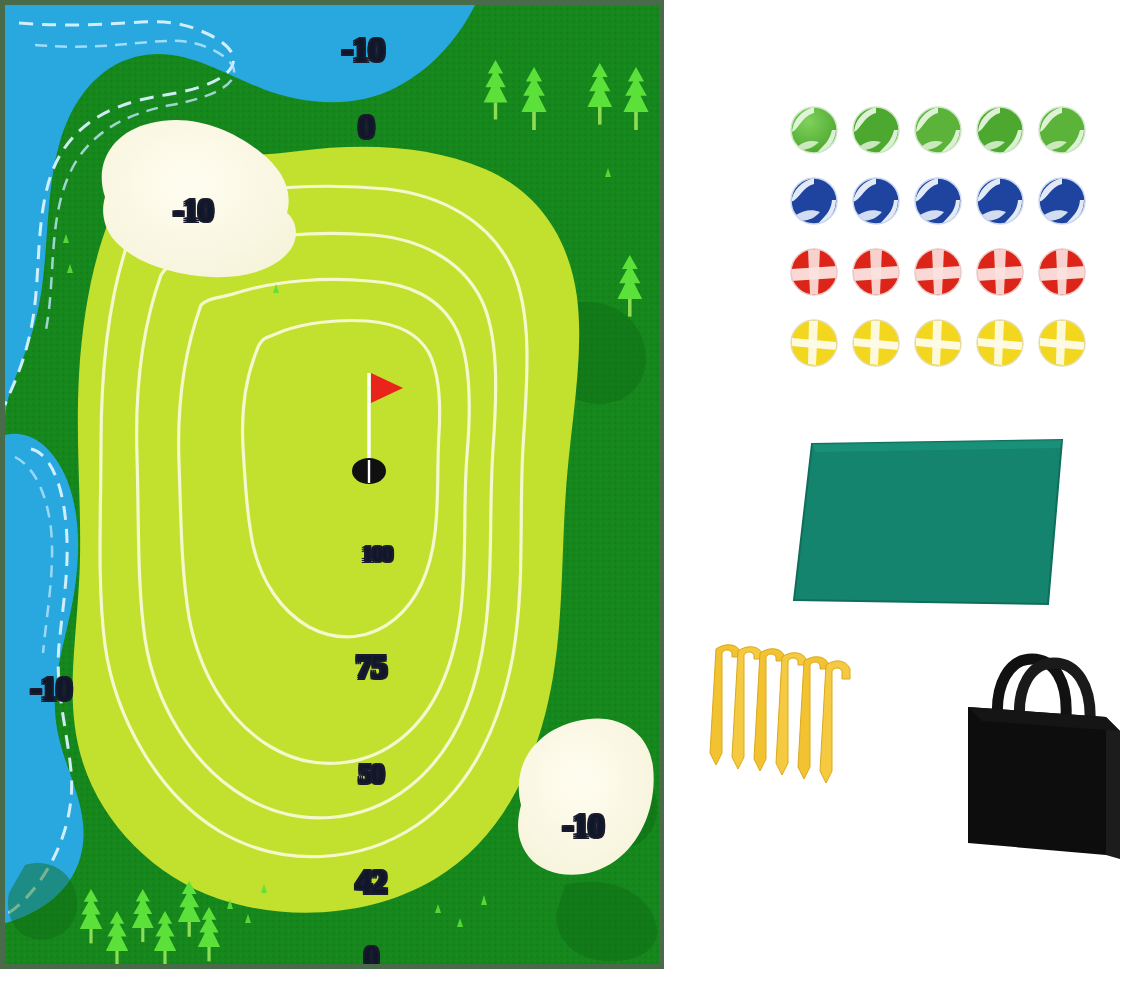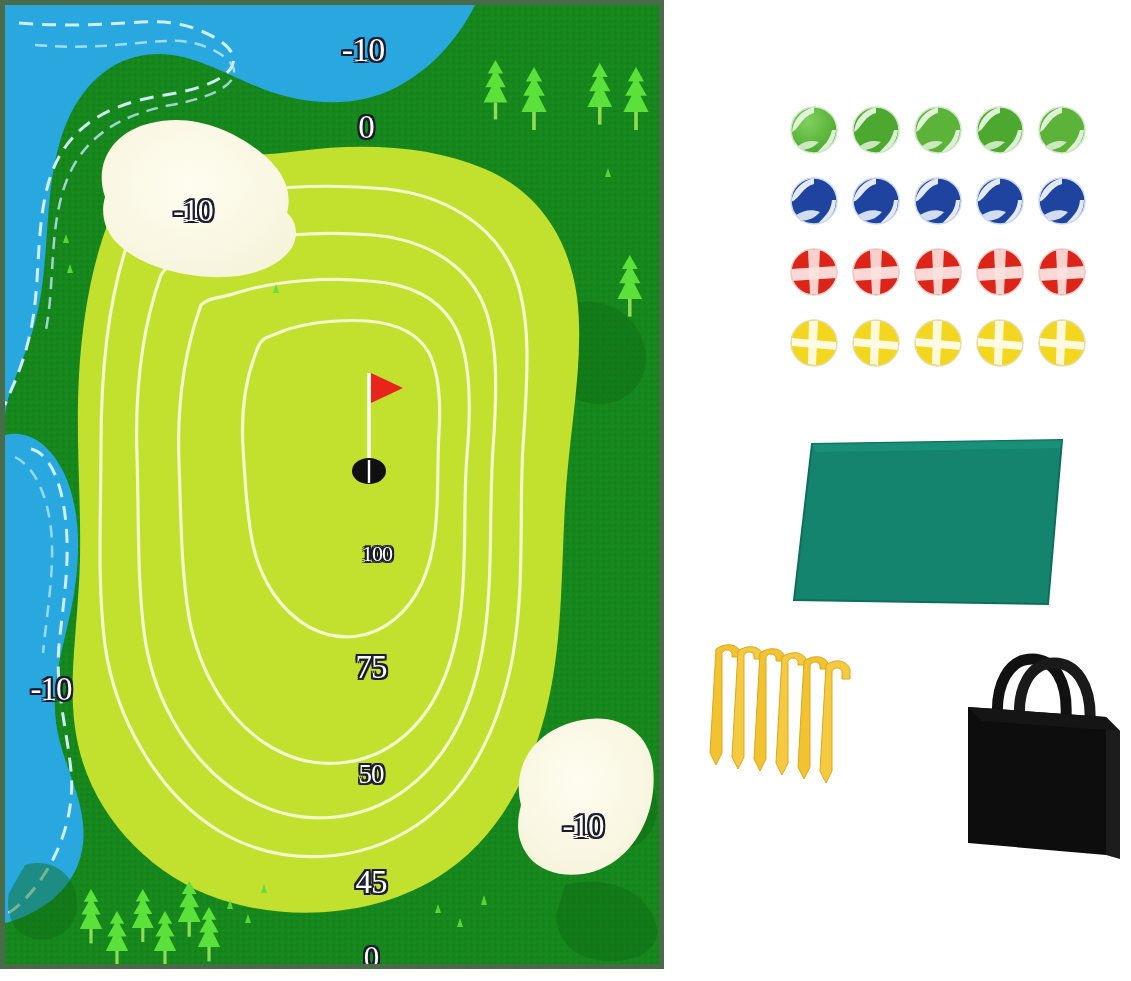--- a/index.html
+++ b/index.html
@@ -16,22 +16,22 @@
     background:#1f8b1f;
     overflow:hidden;
   }
   .mat-inner{position:absolute;inset:0;overflow:hidden;}
   .mat-svg{position:absolute;left:0;top:0;width:100%;height:100%;}
 
   
   .score{
     position:absolute;
     font-family:"Liberation Serif", serif;
-    font-weight:normal;
-    color:#ffffff;
+    font-weight:bold;
+    color:#0f172a;
     letter-spacing:-1px;
     transform:translate(-50%,-50%);
     text-shadow:
       -2px -2px 0 #1b1b2e, 2px -2px 0 #1b1b2e,
       -2px  2px 0 #1b1b2e, 2px  2px 0 #1b1b2e,
       -2px  0   0 #1b1b2e, 2px  0   0 #1b1b2e,
        0   -2px 0 #1b1b2e, 0    2px 0 #1b1b2e;
     white-space:nowrap;
     pointer-events:none;
   }
@@ -274,21 +274,21 @@
         </g>
       </g>
     </svg>
 
     <div class="score s-top10">-10</div>
     <div class="score s-top0">0</div>
     <div class="score s-bunker1">-10</div>
     <div class="score s-100">100</div>
     <div class="score s-75">75</div>
     <div class="score s-50">50</div>
-    <div class="score s-25">45</div>
+    <div class="score s-25">42</div>
     <div class="score s-bot0">0</div>
     <div class="score s-left10">-10</div>
     <div class="score s-bunker2">-10</div>
   </div>
 </div>
 
 <div id="parts-panel">
 
   <div class="ball-grid">
 

